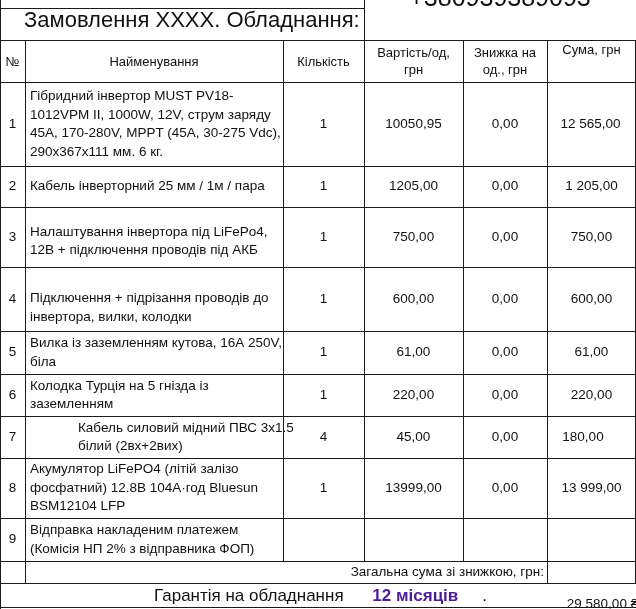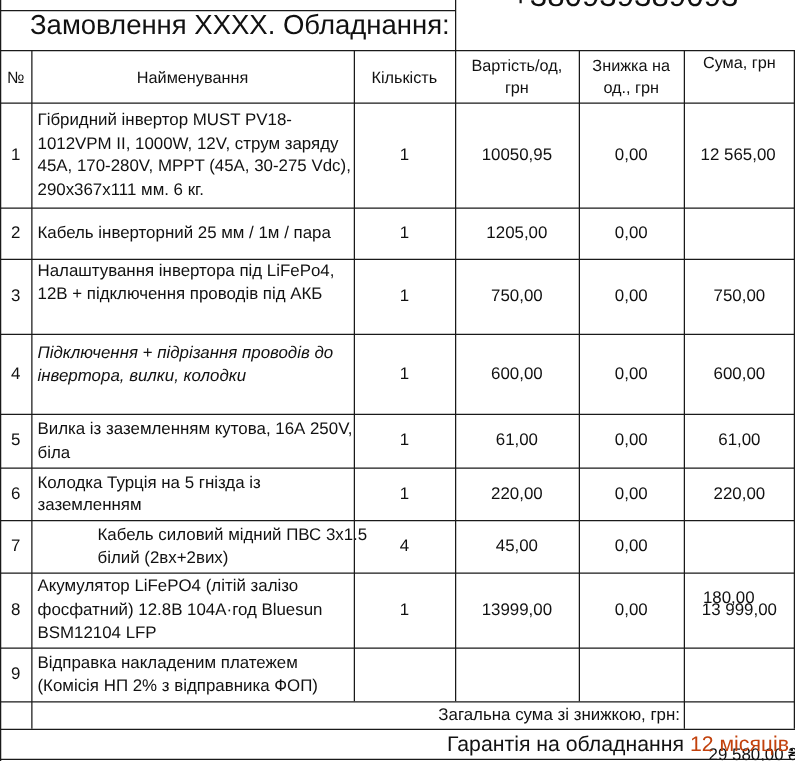--- a/index.html
+++ b/index.html
@@ -7,22 +7,22 @@
            font-family: "Liberation Sans", "DejaVu Sans", sans-serif; color: #111; }
     .sheet { position: absolute; left: 0; top: 0; width: 636px; height: 609px; }
     .cell { position: absolute; box-sizing: border-box; display: flex; align-items: center;
             justify-content: center; text-align: center; font-size: 13.5px; line-height: 18.5px; }
     .left { justify-content: flex-start; text-align: left; padding-left: 5px; }
     .hline { position: absolute; height: 1px; background: #1a1a1a; }
     .vline { position: absolute; width: 1px; background: #1a1a1a; }
     .title { font-size: 22px; justify-content: flex-start; padding-left: 24px; }
     .phone { font-size: 25px; align-items: flex-start; }
     .phone span { margin-top: -12px; }
-    .warranty { font-size: 17px; justify-content: flex-end; padding-left: 5px; }
-    .red { color: #c2410c; }
+    .warranty { font-size: 17px; justify-content: center; padding-left: 5px; gap: 24px; }
+    .red { color: #4c1d95; font-weight: bold; }
     .hdr { font-size: 13px; line-height: 17px; }
   </style>
 </head>
 <body>
 
 <div class="sheet">
 
   <div class="cell title" style="left:0;top:0;width:364px;height:40px;">Замовлення XXXX. Обладнання:</div>
   <div class="cell phone" style="left:364px;top:0;width:272px;height:40px;">
       <span>+380939389093</span>
@@ -40,30 +40,31 @@
   <div class="cell" style="left:283px;top:82px;width:81px;height:84px;">1</div>
   <div class="cell" style="left:364px;top:82px;width:99px;height:84px;">10050,95</div>
   <div class="cell" style="left:463px;top:82px;width:84px;height:84px;">0,00</div>
   <div class="cell" style="left:547px;top:82px;width:87px;height:84px;text-align:center;">12 565,00</div>
 
   <div class="cell" style="left:0;top:166px;width:25px;height:41px;">2</div>
   <div class="cell left" style="left:25px;top:166px;width:258px;height:41px;">Кабель інверторний 25 мм / 1м / пара</div>
   <div class="cell" style="left:283px;top:166px;width:81px;height:41px;">1</div>
   <div class="cell" style="left:364px;top:166px;width:99px;height:41px;">1205,00</div>
   <div class="cell" style="left:463px;top:166px;width:84px;height:41px;">0,00</div>
+  <div class="cell" style="left:547px;top:166px;width:89px;height:41px;">1 205,00</div>
 
   <div class="cell" style="left:0;top:207px;width:25px;height:60px;">3</div>
-  <div class="cell left" style="left:25px;top:196px;width:258px;height:60px;">Налаштування інвертора під LiFePo4, 12В + підключення проводів під АКБ</div>
+  <div class="cell left" style="left:25px;top:211px;width:258px;height:60px;">Налаштування інвертора під LiFePo4, 12В + підключення проводів під АКБ</div>
   <div class="cell" style="left:283px;top:207px;width:81px;height:60px;">1</div>
   <div class="cell" style="left:364px;top:207px;width:99px;height:60px;">750,00</div>
   <div class="cell" style="left:463px;top:207px;width:84px;height:60px;">0,00</div>
   <div class="cell" style="left:547px;top:207px;width:89px;height:60px;">750,00</div>
 
   <div class="cell" style="left:0;top:267px;width:25px;height:64px;">4</div>
-  <div class="cell left" style="left:25px;top:267px;width:258px;height:64px;align-items:flex-start;padding-top:6px;font-style:italic;">Підключення + підрізання проводів до інвертора, вилки, колодки</div>
+  <div class="cell left" style="left:25px;top:267px;width:258px;height:64px;align-items:flex-start;padding-top:22px;">Підключення + підрізання проводів до інвертора, вилки, колодки</div>
   <div class="cell" style="left:283px;top:267px;width:81px;height:64px;">1</div>
   <div class="cell" style="left:364px;top:267px;width:99px;height:64px;">600,00</div>
   <div class="cell" style="left:463px;top:267px;width:84px;height:64px;">0,00</div>
   <div class="cell" style="left:547px;top:267px;width:89px;height:64px;">600,00</div>
 
   <div class="cell" style="left:0;top:331px;width:25px;height:43px;">5</div>
   <div class="cell left" style="left:25px;top:331px;width:258px;height:43px;">Вилка із заземленням кутова, 16А 250V, біла</div>
   <div class="cell" style="left:283px;top:331px;width:81px;height:43px;">1</div>
   <div class="cell" style="left:364px;top:331px;width:99px;height:43px;">61,00</div>
   <div class="cell" style="left:463px;top:331px;width:84px;height:43px;">0,00</div>
@@ -74,21 +75,21 @@
   <div class="cell" style="left:283px;top:374px;width:81px;height:42px;">1</div>
   <div class="cell" style="left:364px;top:374px;width:99px;height:42px;">220,00</div>
   <div class="cell" style="left:463px;top:374px;width:84px;height:42px;">0,00</div>
   <div class="cell" style="left:547px;top:374px;width:89px;height:42px;">220,00</div>
 
   <div class="cell" style="left:0;top:416px;width:25px;height:42px;">7</div>
   <div class="cell left" style="left:38px;top:416px;width:258px;height:42px;padding-left:40px;">Кабель силовий мідний ПВС 3х1.5 білий (2вх+2вих)</div>
   <div class="cell" style="left:283px;top:416px;width:81px;height:42px;">4</div>
   <div class="cell" style="left:364px;top:416px;width:99px;height:42px;">45,00</div>
   <div class="cell" style="left:463px;top:416px;width:84px;height:42px;">0,00</div>
-  <div class="cell" style="left:547px;top:416px;width:72px;height:42px;margin-top:41px;">180,00</div>
+  <div class="cell" style="left:547px;top:416px;width:72px;height:42px;">180,00</div>
 
   <div class="cell" style="left:0;top:458px;width:25px;height:60px;">8</div>
   <div class="cell left" style="left:25px;top:458px;width:258px;height:60px;">Акумулятор LiFePO4 (літій залізо фосфатний) 12.8В 104А·год Bluesun BSM12104 LFP</div>
   <div class="cell" style="left:283px;top:458px;width:81px;height:60px;">1</div>
   <div class="cell" style="left:364px;top:458px;width:99px;height:60px;">13999,00</div>
   <div class="cell" style="left:463px;top:458px;width:84px;height:60px;">0,00</div>
   <div class="cell" style="left:547px;top:458px;width:89px;height:60px;">13 999,00</div>
 
   <div class="cell" style="left:0;top:518px;width:25px;height:43px;">9</div>
   <div class="cell left" style="left:25px;top:518px;width:258px;height:43px;">Відправка накладеним платежем (Комісія НП 2% з відправника ФОП)</div>

